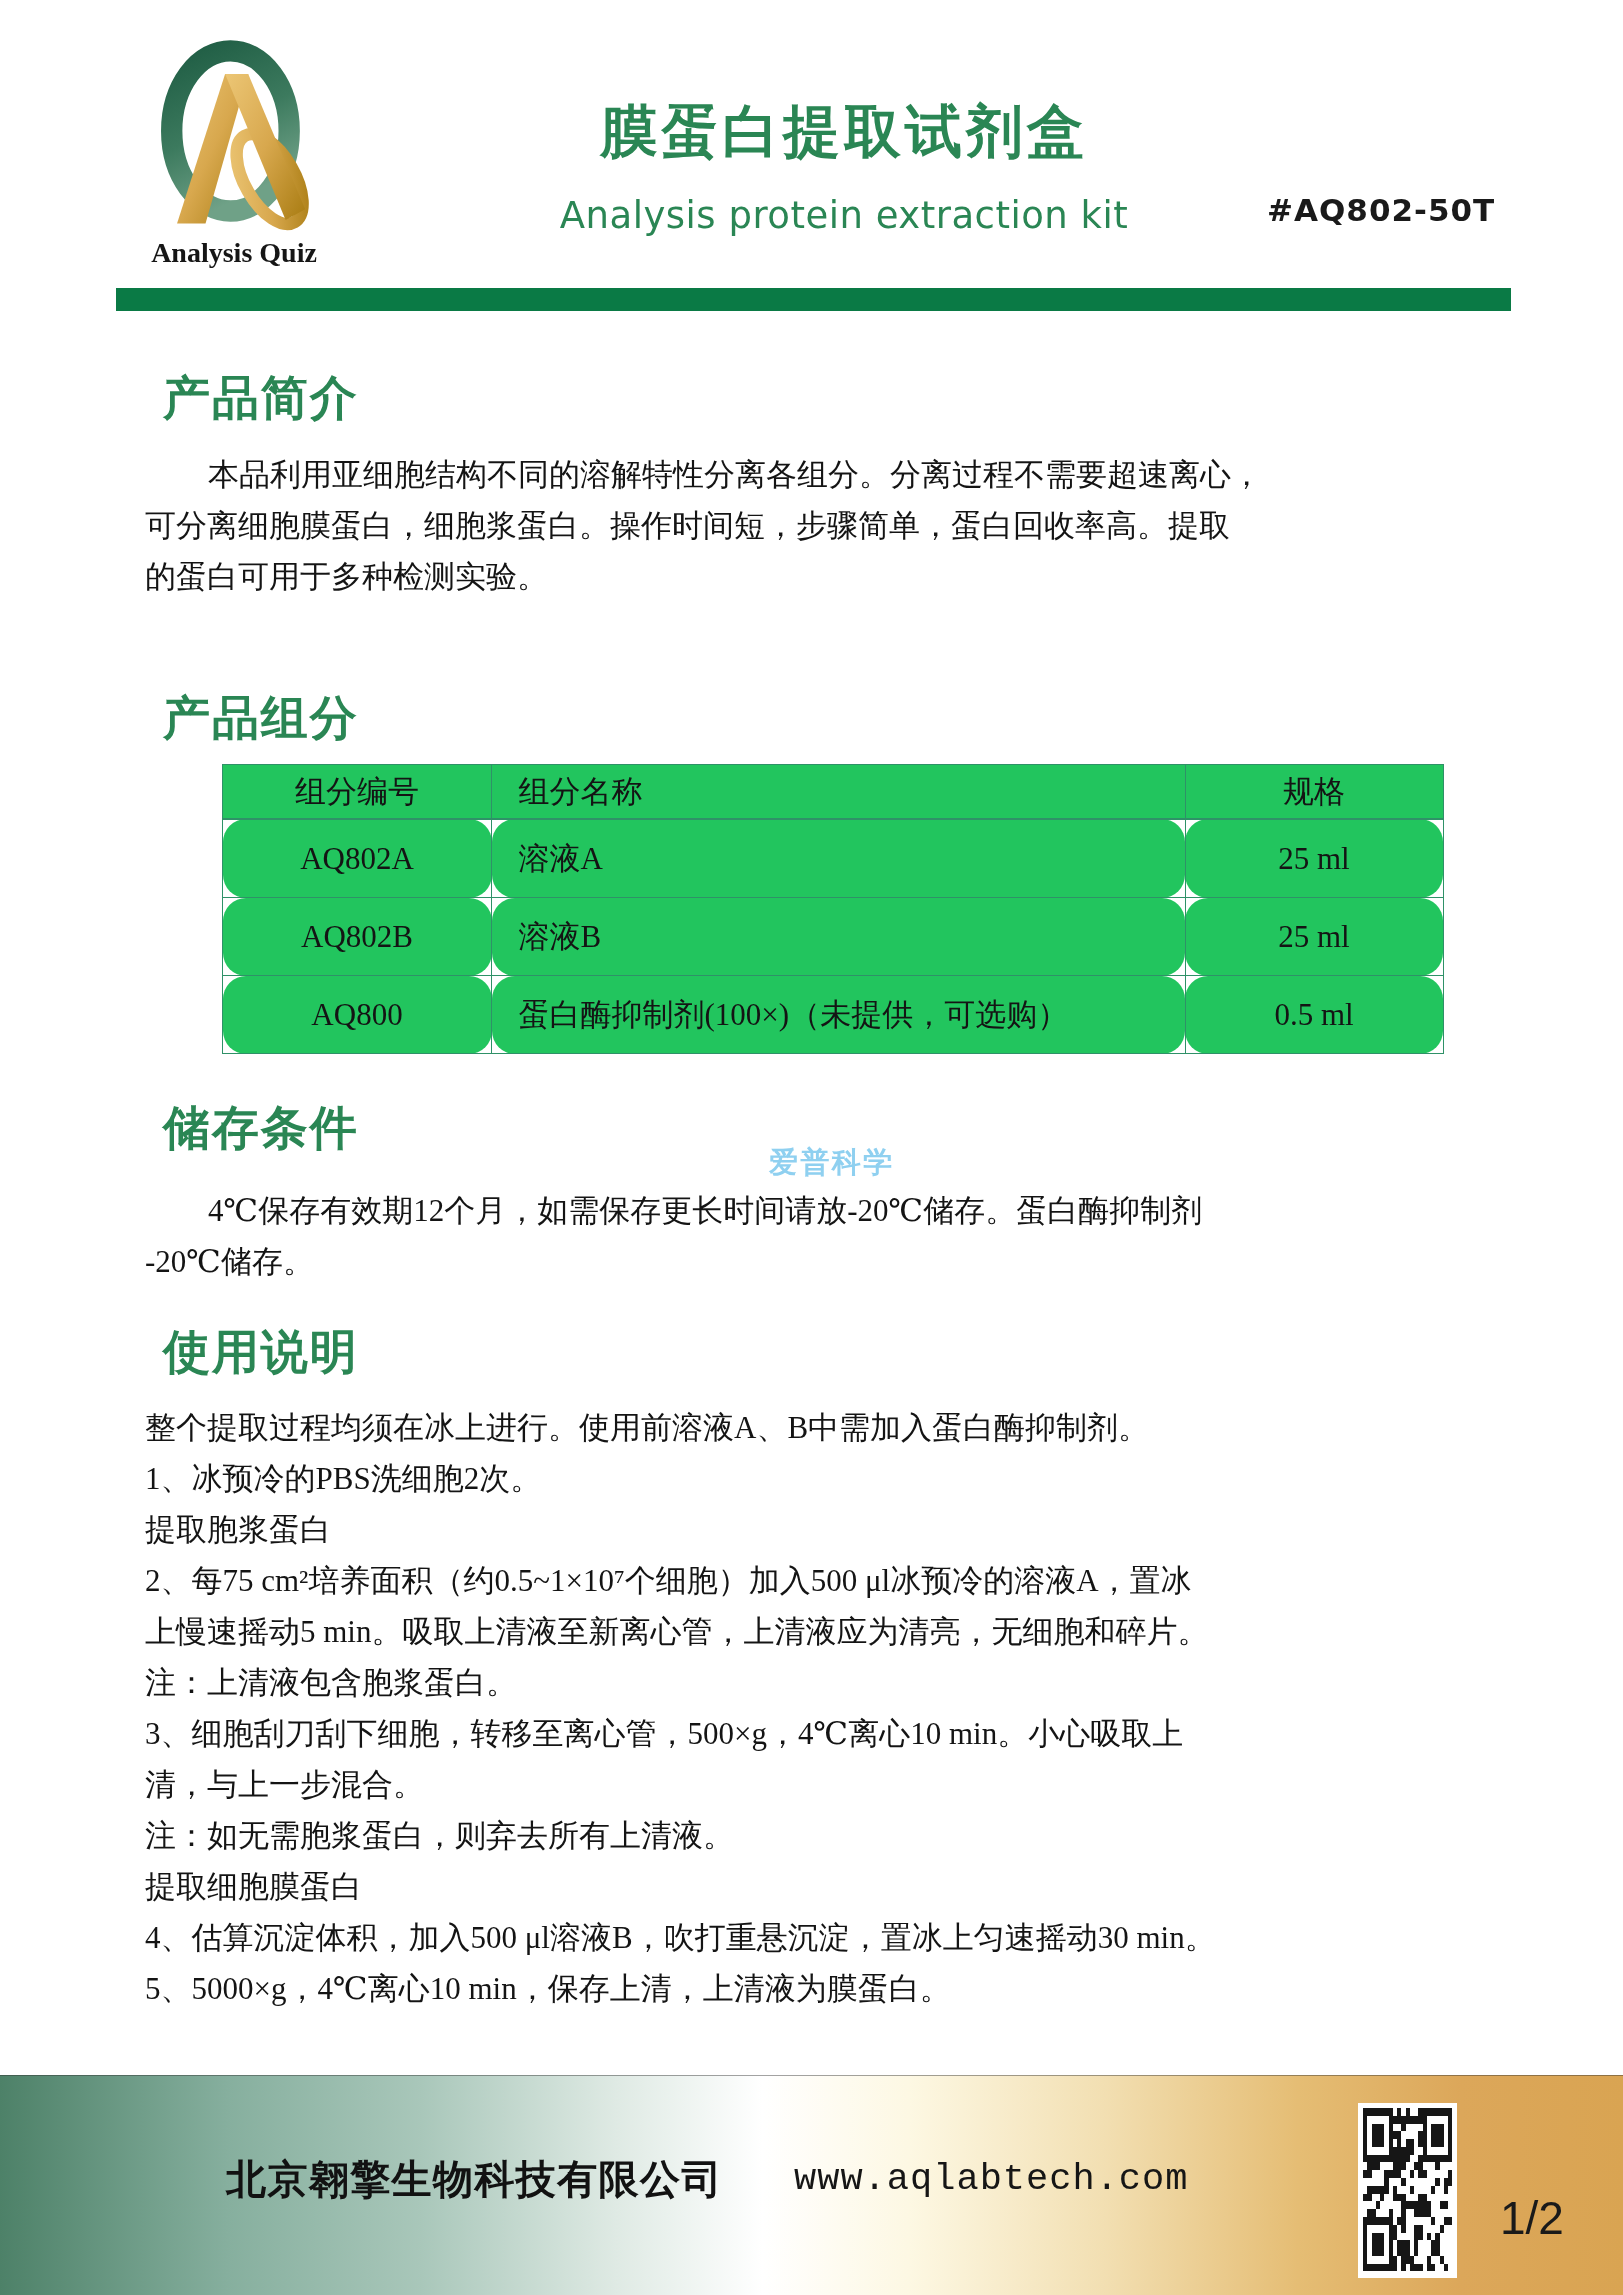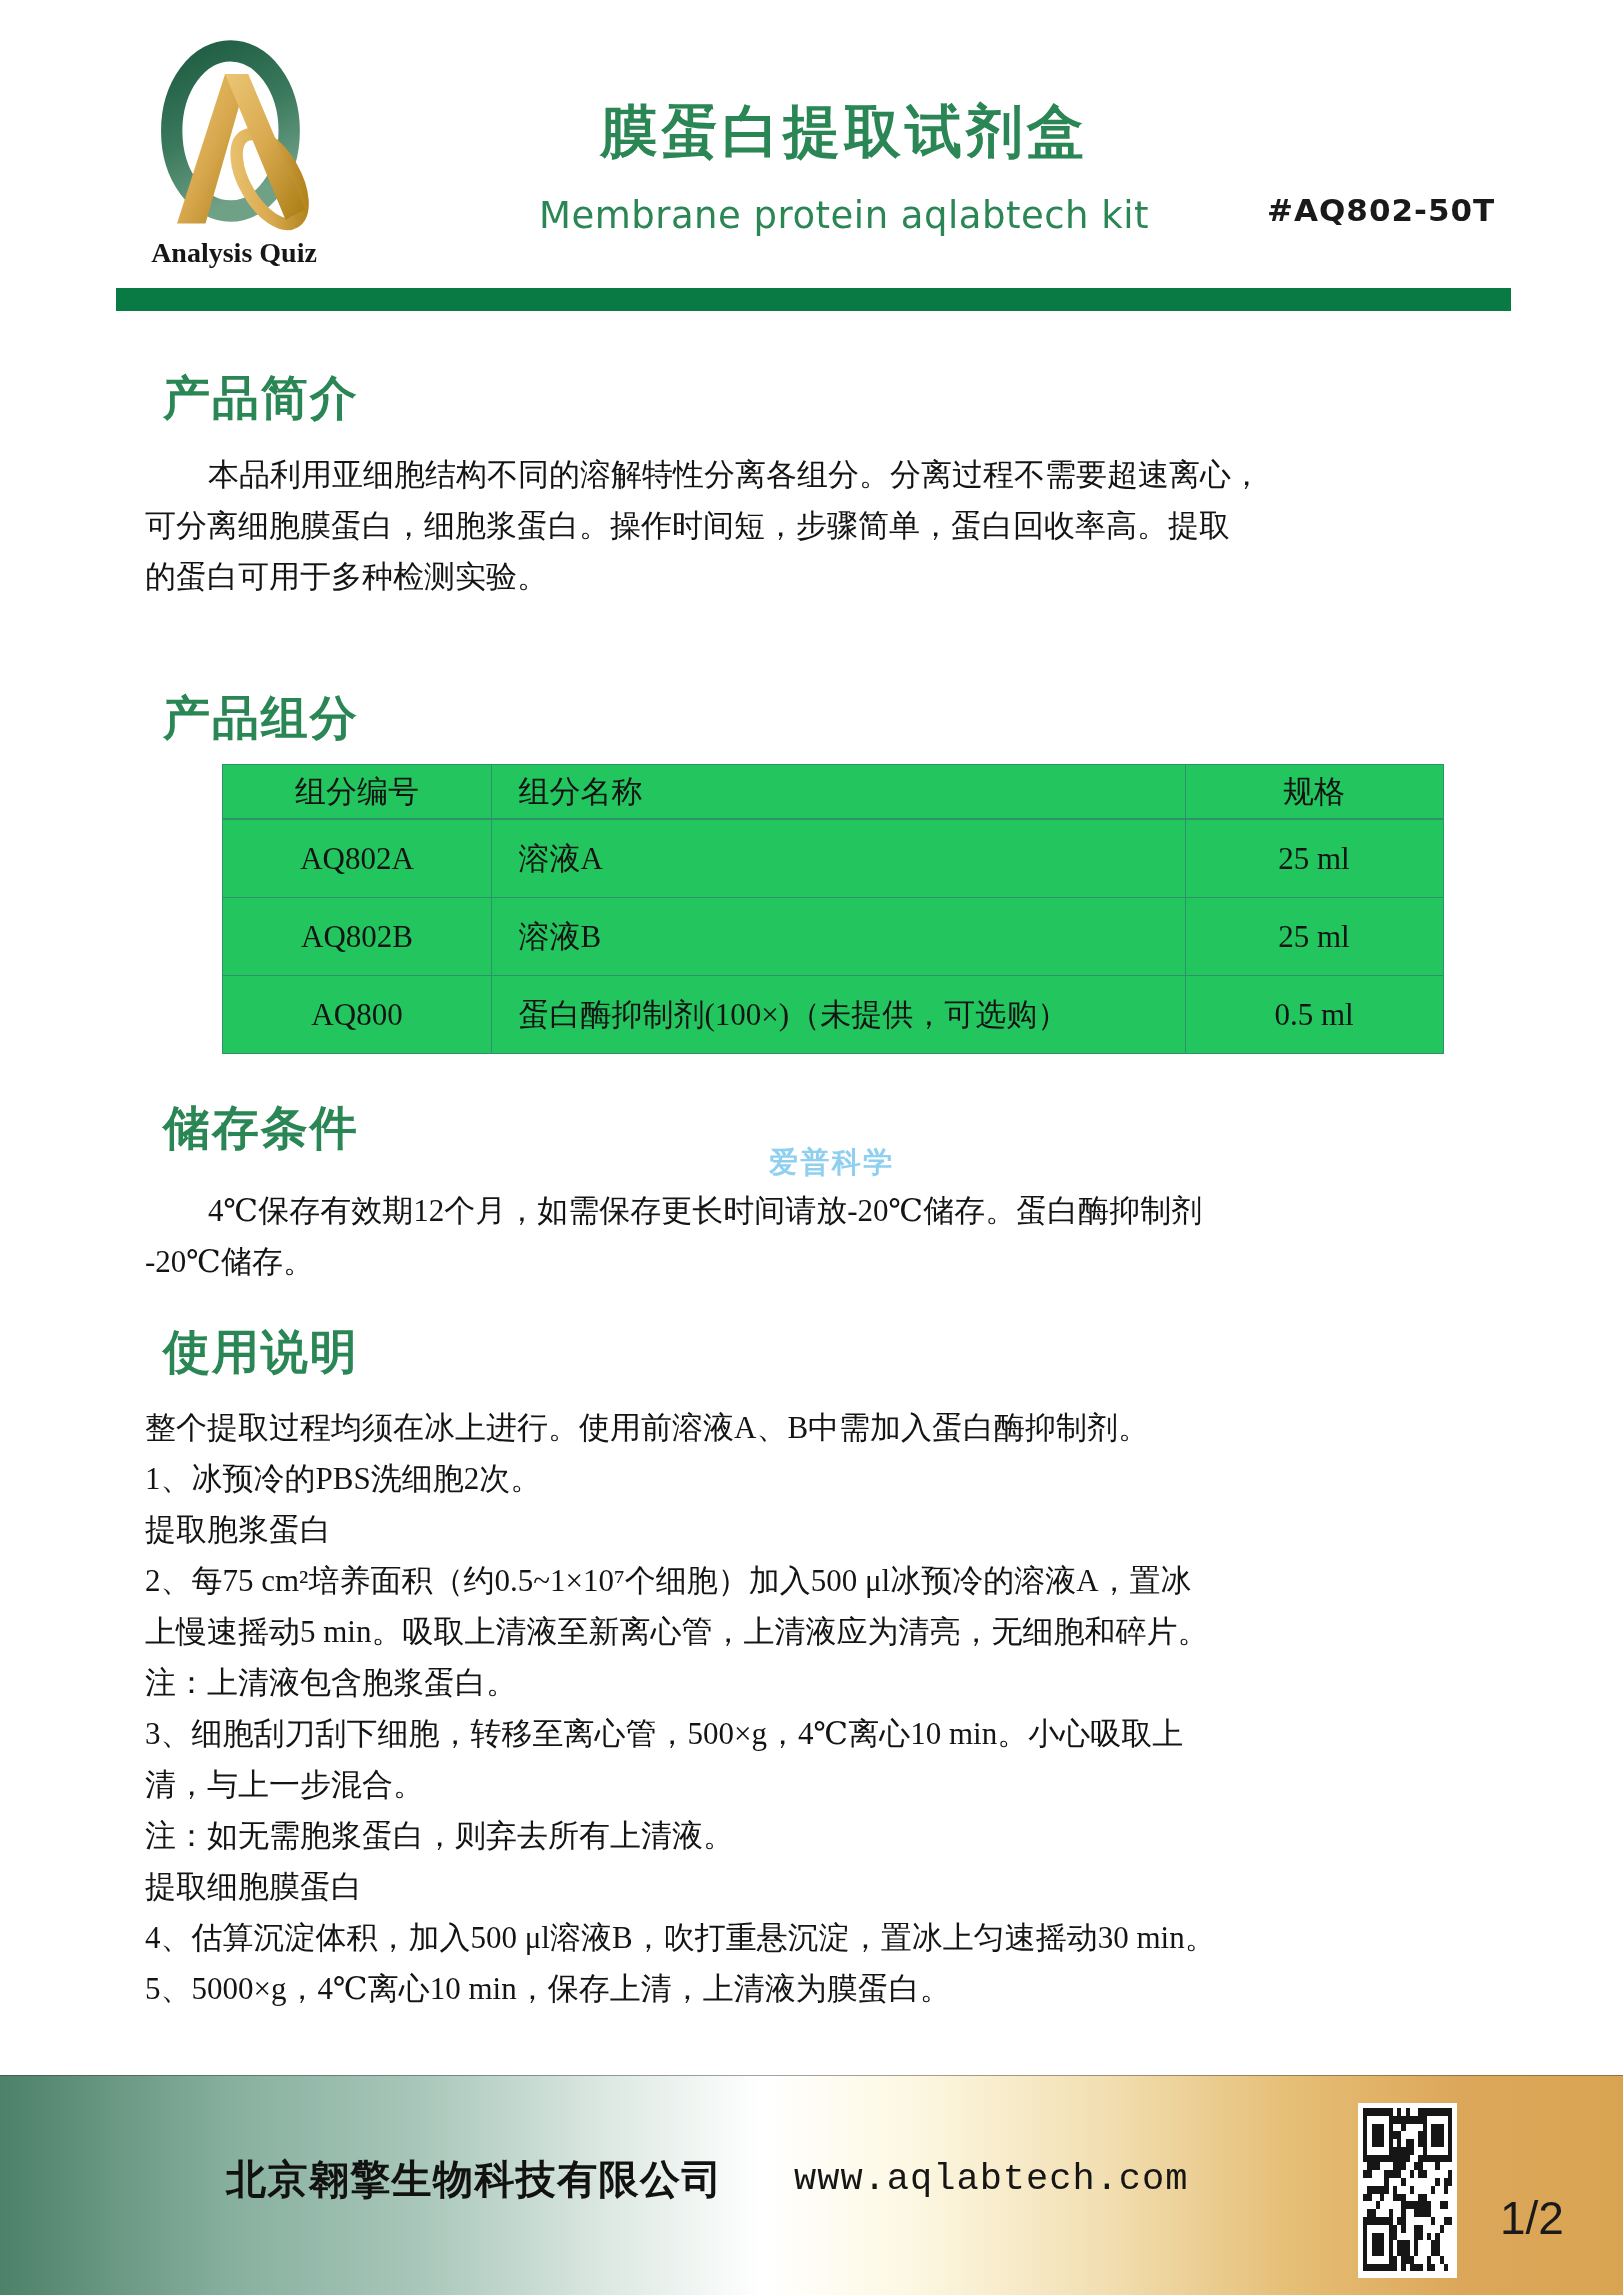--- a/index.html
+++ b/index.html
@@ -28,21 +28,21 @@
   #sec-intro{top:374px;}   #sec-intro .line:first-of-type{margin-top:28px;}
   #sec-components{top:694px;}
   #sec-storage{top:1104px;} #sec-storage .line:first-of-type{margin-top:34px;}
   #sec-usage{top:1328px;}   #sec-usage .line:first-of-type{margin-top:26.5px;}
   
   table{border-collapse:collapse;margin:23px 0 0 77px;width:1187px;table-layout:fixed;}
   th,td{border:1.4px solid var(--table-border);font-size:31px;font-weight:normal;
     font-family:"Liberation Serif","DejaVu Serif",serif;color:#141414;background:#22c55e;}
   thead th{height:51px;}
   thead tr{border-bottom:2.4px solid var(--table-border);}
-  tbody td{height:75px;}
+  tbody td{height:75px;border-radius:23px;}
   .c1{width:266px;text-align:center;}
   .c2{width:665px;text-align:left;padding-left:26.5px;}
   .c3{width:255px;text-align:center;}
   
   .watermark{position:absolute;left:769px;top:1143px;
     font-family:"Liberation Sans","DejaVu Sans",sans-serif;font-weight:bold;font-size:29px;
     color:var(--watermark-blue);letter-spacing:2.4px;}
   
   footer{position:absolute;left:0;top:2075px;width:1623px;height:220px;
     border-top:1.4px solid rgba(50,50,50,.45);
@@ -80,21 +80,21 @@
     <ellipse cx="48" cy="52" rx="33" ry="45" fill="none" stroke="url(#lgGreen)" stroke-width="12"></ellipse>
     <g transform="rotate(-30 70 79)">
       <ellipse cx="70" cy="79" rx="14" ry="28" fill="none" stroke="url(#lgGold)" stroke-width="7"></ellipse>
     </g>
     <path d="M18 104 L45 20 L58 20 L34 104 Z" fill="url(#lgGold)"></path>
     <path d="M45 20 L58 20 L90 96 L79 102 Z" fill="url(#lgGold)"></path>
   </svg>
   <div class="brand">Analysis Quiz</div>
 
   <h1 class="title">膜蛋白提取试剂盒</h1>
-  <div class="subtitle">Membrane protein aqlabtech kit</div>
+  <div class="subtitle">Analysis protein extraction kit</div>
   <div class="catalog">#AQ802-50T</div>
   <div class="divider"></div>
 
   <section class="sec" id="sec-intro">
     <h2>产品简介</h2>
     <p class="line indent">本品利用亚细胞结构不同的溶解特性分离各组分。分离过程不需要超速离心，</p>
     <p class="line">可分离细胞膜蛋白，细胞浆蛋白。操作时间短，步骤简单，蛋白回收率高。提取</p>
     <p class="line">的蛋白可用于多种检测实验。</p>
   </section>
 

